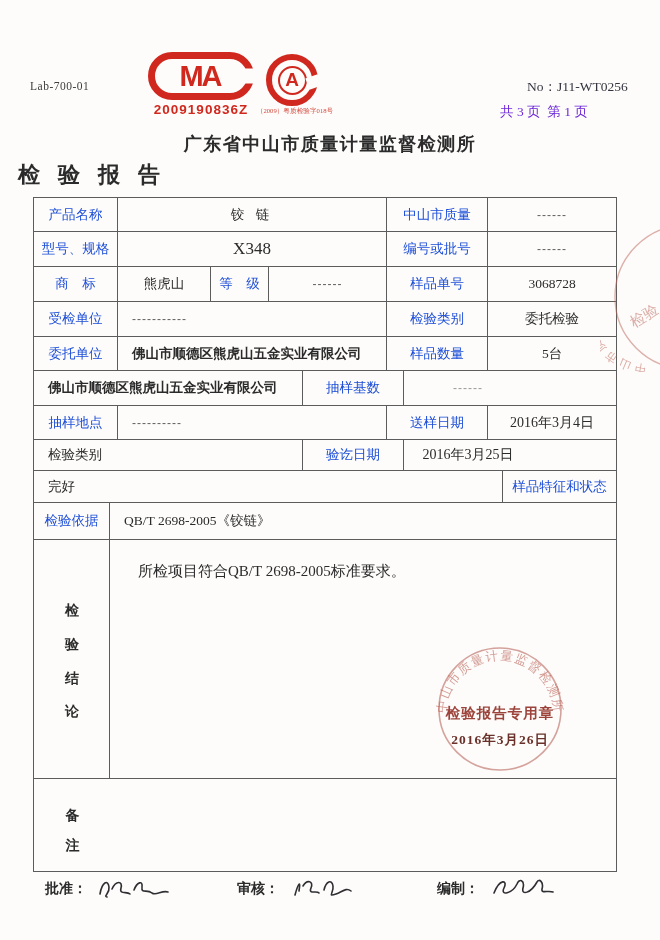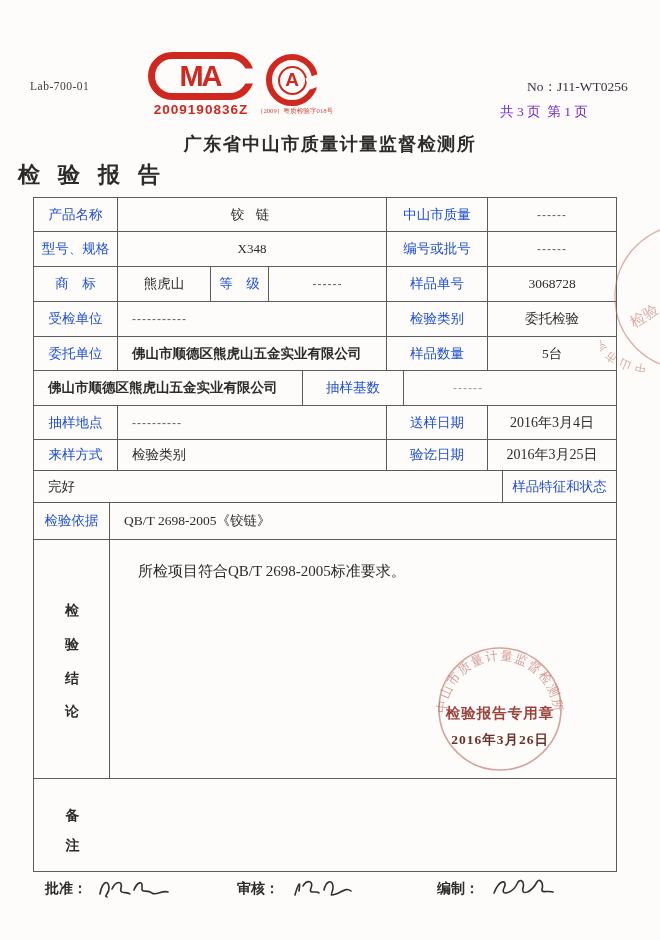--- a/index.html
+++ b/index.html
@@ -97,21 +97,21 @@
         </div>
       <div class="cell" style="width:128px">
           <span class="dash">------</span>
         </div>
     </div>
 
     <div class="t-row" style="height:35px">
       <div class="cell" style="width:84px">
           <span class="lbl">型号、规格</span>
         </div>
-      <div class="cell" style="width:269px;font-size:13px">X348</div>
+      <div class="cell" style="width:269px;font-size:17px">X348</div>
       <div class="cell" style="width:101px">
           <span class="lbl">编号或批号</span>
         </div>
       <div class="cell" style="width:128px">
           <span class="dash">------</span>
         </div>
     </div>
 
     <div class="t-row" style="height:35px">
       <div class="cell" style="width:84px">
@@ -171,23 +171,20 @@
       <div class="cell lft" style="width:269px">
           <span class="dash">----------</span>
         </div>
       <div class="cell" style="width:101px">
           <span class="lbl">送样日期</span>
         </div>
       <div class="cell" style="width:128px;font-size:14px">2016年3月4日</div>
     </div>
 
     <div class="t-row" style="height:31px">
-      <div class="cell" style="width:84px">
-          <span class="lbl">来样方式</span>
-        </div>
       <div class="cell lft" style="width:269px">检验类别</div>
       <div class="cell" style="width:101px">
           <span class="lbl">验讫日期</span>
         </div>
       <div class="cell" style="width:128px;font-size:14px">2016年3月25日</div>
     </div>
 
     <div class="t-row" style="height:32px">
       <div class="cell lft" style="width:469px">完好</div>
       <div class="cell" style="width:113px">

